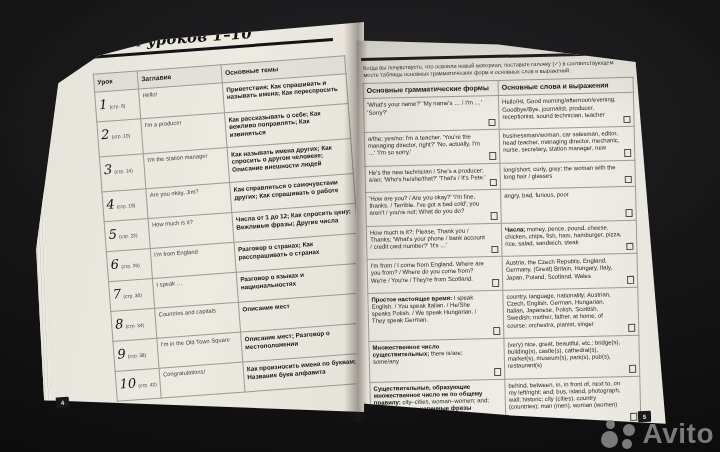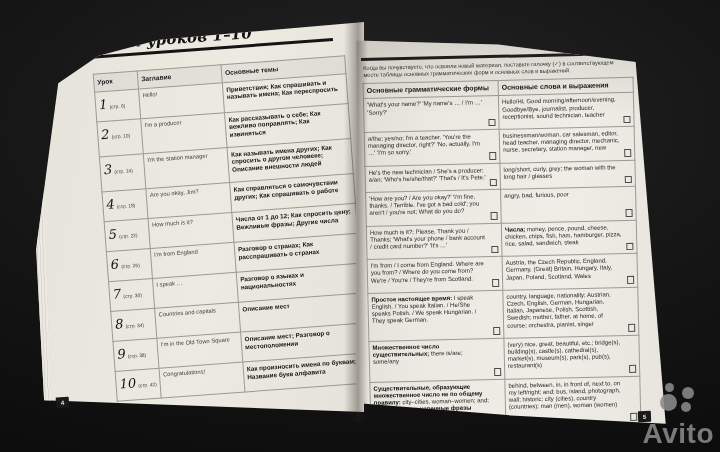--- a/index.html
+++ b/index.html
@@ -52,21 +52,21 @@
   .cbox{position:absolute;right:3px;bottom:3px;width:5.5px;height:5.5px;
     border:0.9px solid #4c4c4c;background:transparent;}
   
   .pnum{position:absolute;background:#191919;color:#e6e6e6;font-size:6px;font-weight:bold;
     width:13px;height:11px;display:flex;align-items:center;justify-content:center;
     border-radius:1px;}
   .pn-left{left:56px;top:397px;transform:rotate(-4deg);}
   .pn-right{left:638px;top:411px;transform:rotate(-2deg);}
   
   .watermark{position:absolute;right:6px;bottom:2px;display:flex;align-items:center;gap:5px;
-    opacity:.88;flex-direction:column;}
+    opacity:.88;}
   .wm-logo{position:relative;width:37px;height:31px;display:block;}
   .wm-logo i{position:absolute;border-radius:50%;background:#8a8a8a;display:block;}
   .wm-c1{width:9px;height:9px;left:5px;top:1px;}
   .wm-c2{width:12px;height:12px;left:22px;top:5px;}
   .wm-c3{width:17px;height:17px;left:0px;top:12px;}
   .wm-c4{width:10px;height:10px;left:21px;top:20px;}
   .wm-text{color:#8a8a8a;font-weight:bold;font-size:28px;letter-spacing:.5px;
     font-family:"Liberation Sans",sans-serif;}
 </style>
 </head>

